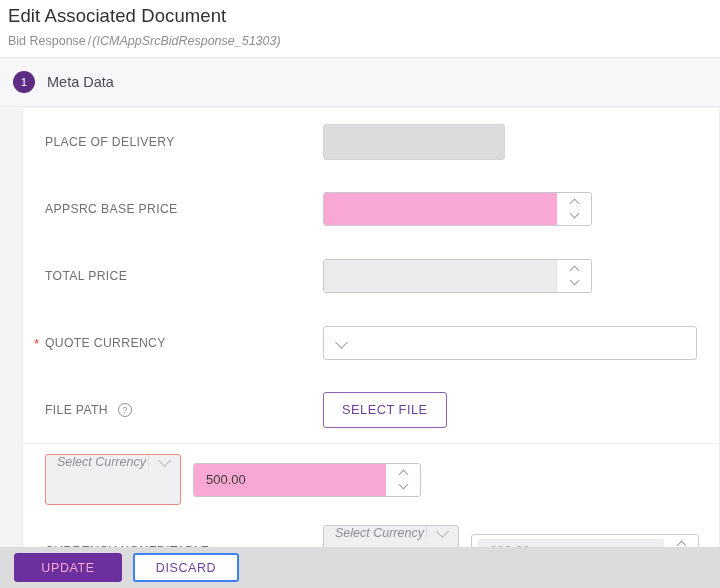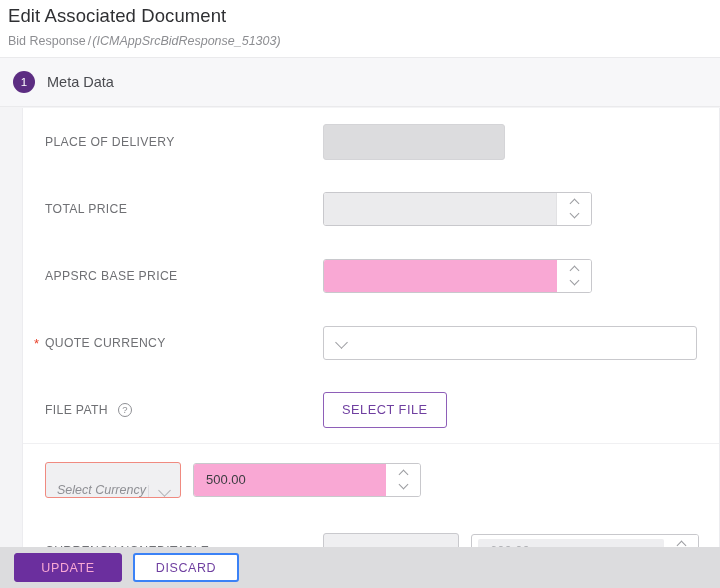--- a/index.html
+++ b/index.html
@@ -247,26 +247,26 @@
     left: 1px; top: 1px;
     width: 8px; height: 8px;
     border-right: 1.6px solid #9b9ca0;
     border-bottom: 1.6px solid #9b9ca0;
     transform: rotate(45deg);
   }
 
   
   .cur-select {
     width: 136px;
-    height: 36px;
+    height: 51px;
     border: 1px solid #c9c9cd;
     border-radius: 3px;
     background: #efeff1;
     display: flex;
-    align-items: flex-end;
+    align-items: flex-start;
     overflow: hidden;
     flex: none;
   }
   .cur-select.error { border: 1px solid #f08a80; background: #f0f0f2; }
   .cur-select .cur-ph {
     flex: 1 1 auto;
     display: flex;
     align-items: center;
     padding-left: 11px;
     font-size: 12.5px;
@@ -374,46 +374,46 @@
     <div class="panel">
 
       <div class="field-row">
         <div class="field-label">Place of Delivery</div>
         <div class="field-control">
           <div class="txt-disabled"></div>
         </div>
       </div>
 
       <div class="field-row">
+        <div class="field-label">Appsrc Base Price</div>
+        <div class="field-control">
+          <div class="num-input">
+            <div class="num-value"></div>
+            <div class="spinner">
+              <span class="chev up"></span>
+              <span class="chev down"></span>
+            </div>
+          </div>
+        </div>
+      </div>
+
+      <div class="field-row">
         <div class="field-label">Total Price</div>
         <div class="field-control">
           <div class="num-input disabled">
             <div class="num-value"></div>
             <div class="spinner">
               <span class="chev up"></span>
               <span class="chev down"></span>
             </div>
           </div>
         </div>
       </div>
 
       <div class="field-row">
-        <div class="field-label">Appsrc Base Price</div>
-        <div class="field-control">
-          <div class="num-input">
-            <div class="num-value"></div>
-            <div class="spinner">
-              <span class="chev up"></span>
-              <span class="chev down"></span>
-            </div>
-          </div>
-        </div>
-      </div>
-
-      <div class="field-row">
         <div class="field-label">
           <span class="req-star">*</span>
           <span>Quote Currency</span>
         </div>
         <div class="field-control">
           <div class="select-box">
             <span class="caret"></span>
           </div>
         </div>
       </div>

